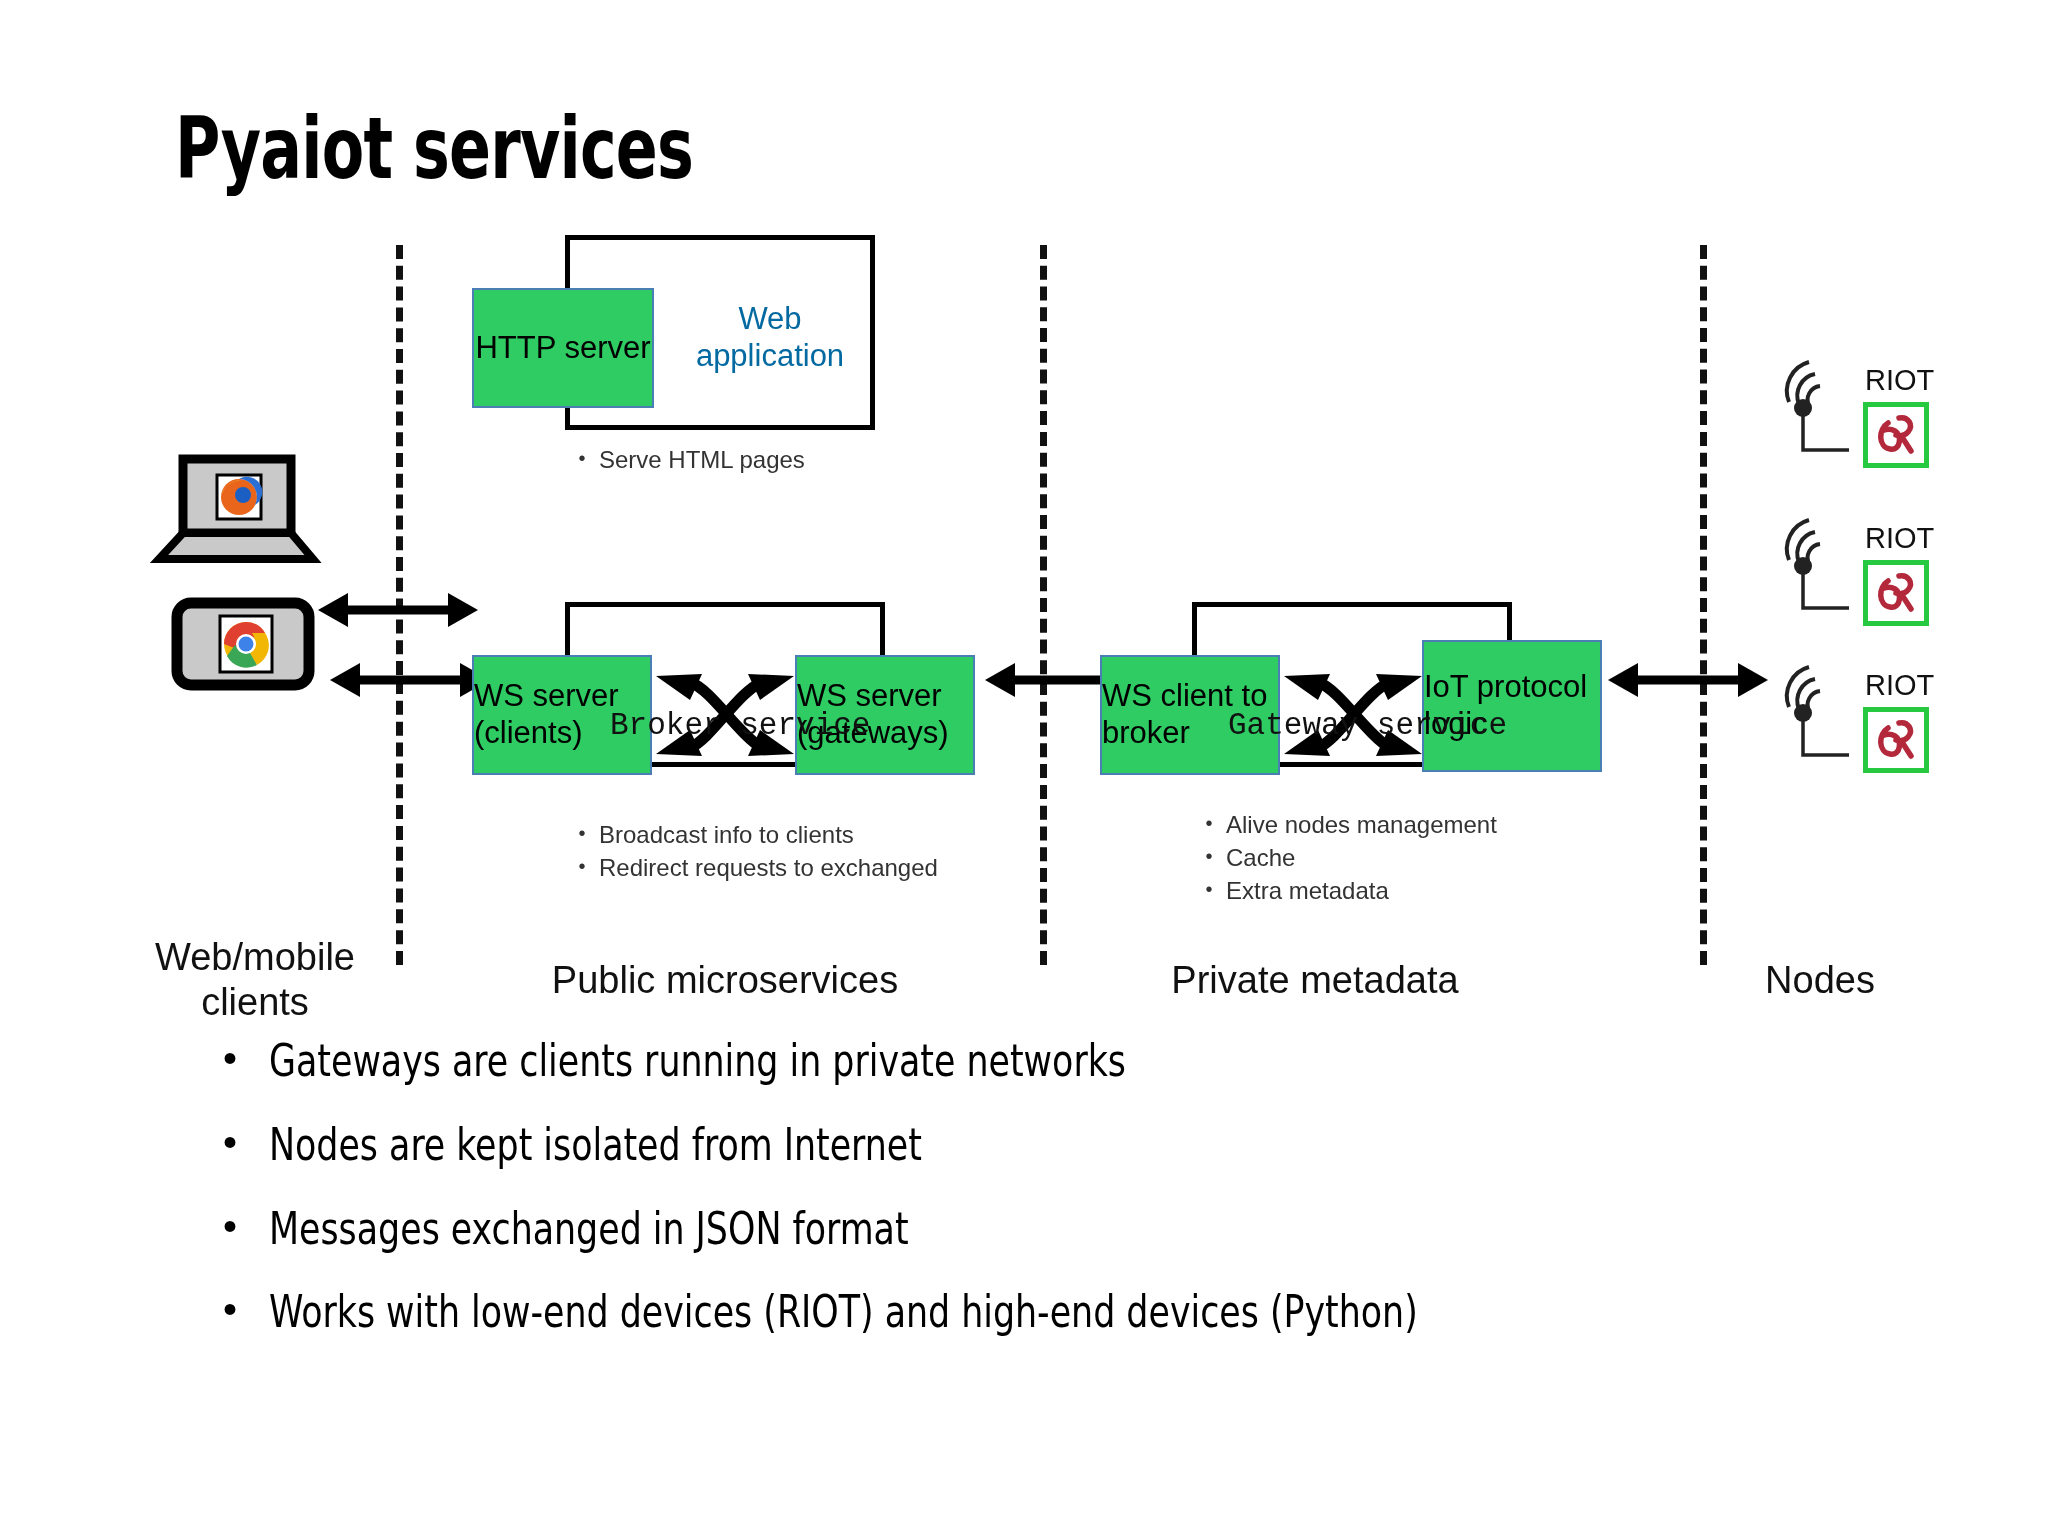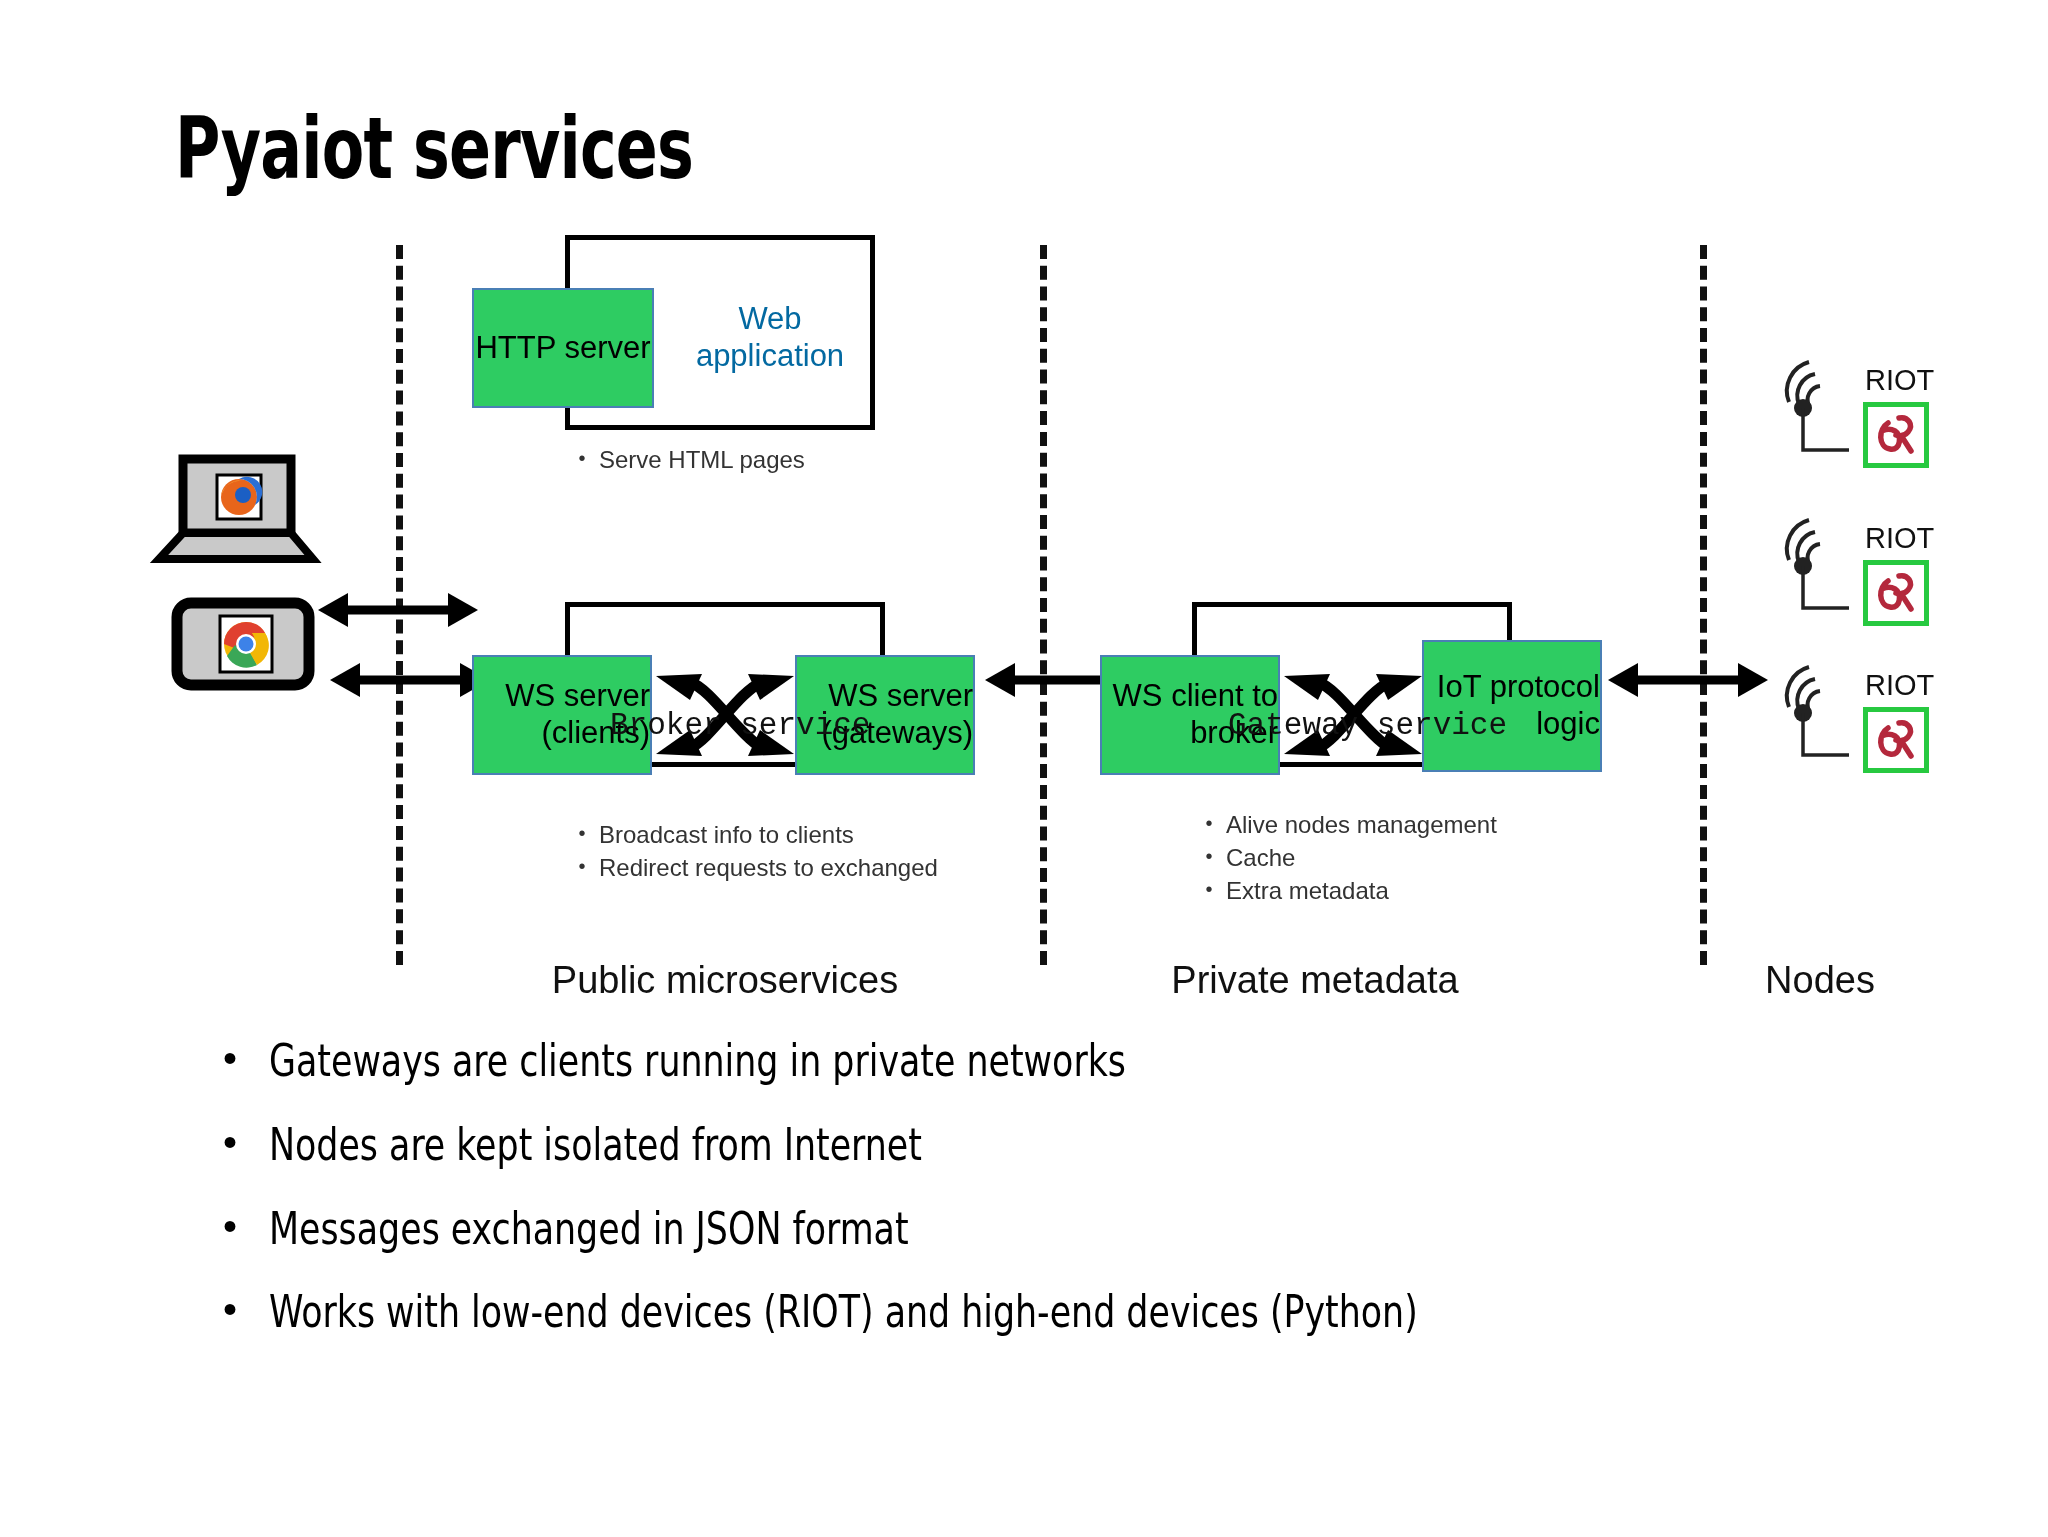--- a/index.html
+++ b/index.html
@@ -23,21 +23,21 @@
   #diagram{position:absolute;left:0;top:280px;width:2048px;height:720px;}
 
   .vdash{
     position:absolute;width:0;border-left:7px dashed #111;
   }
 
   
   .gbox{
     position:absolute;background:#2ECC62;border:2px solid #4a7fb5;
     box-sizing:border-box;display:flex;align-items:center;justify-content:center;
-    text-align:right;font-size:31px;line-height:1.18;color:#000;
+    text-align:left;font-size:31px;line-height:1.18;color:#000;
     font-family:"Liberation Sans",sans-serif;
   }
   .gbox span{display:block;}
 
   
   .svcbox{
     position:absolute;border:5px solid #000;box-sizing:border-box;background:transparent;
   }
   .svclabel{
     position:absolute;font-size:31px;color:#111;white-space:nowrap;
@@ -305,20 +305,22 @@
       <svg width="56" height="56" viewBox="0 0 56 56">
         <g fill="none" stroke="#b4283c" stroke-width="5.5" stroke-linecap="round">
           <path d="M20 16 C 10 22, 10 40, 22 42 C 33 44, 34 28, 27 24 C 20 20, 14 24, 14 24"></path>
           <path d="M31 11 C 40 9, 46 18, 40 25 C 35 31, 28 28, 28 28"></path>
           <path d="M34 30 L 43 44"></path>
         </g>
       </svg>
     </div>
   </div>
 
+  <div class="colcap" style="left:110px;top:655px;width:290px;white-space:pre-line;">Web/mobile
+clients</div>
   <div class="colcap" style="left:470px;top:678px;width:510px;">Public microservices</div>
   <div class="colcap" style="left:1100px;top:678px;width:430px;">Private metadata</div>
   <div class="colcap" style="left:1660px;top:678px;width:320px;">Nodes</div>
 
 </div>
 
 <div id="bullets">
   <div class="b">
     <span class="bdot">•</span>
     <span class="btext">Gateways are clients running in private networks</span>

